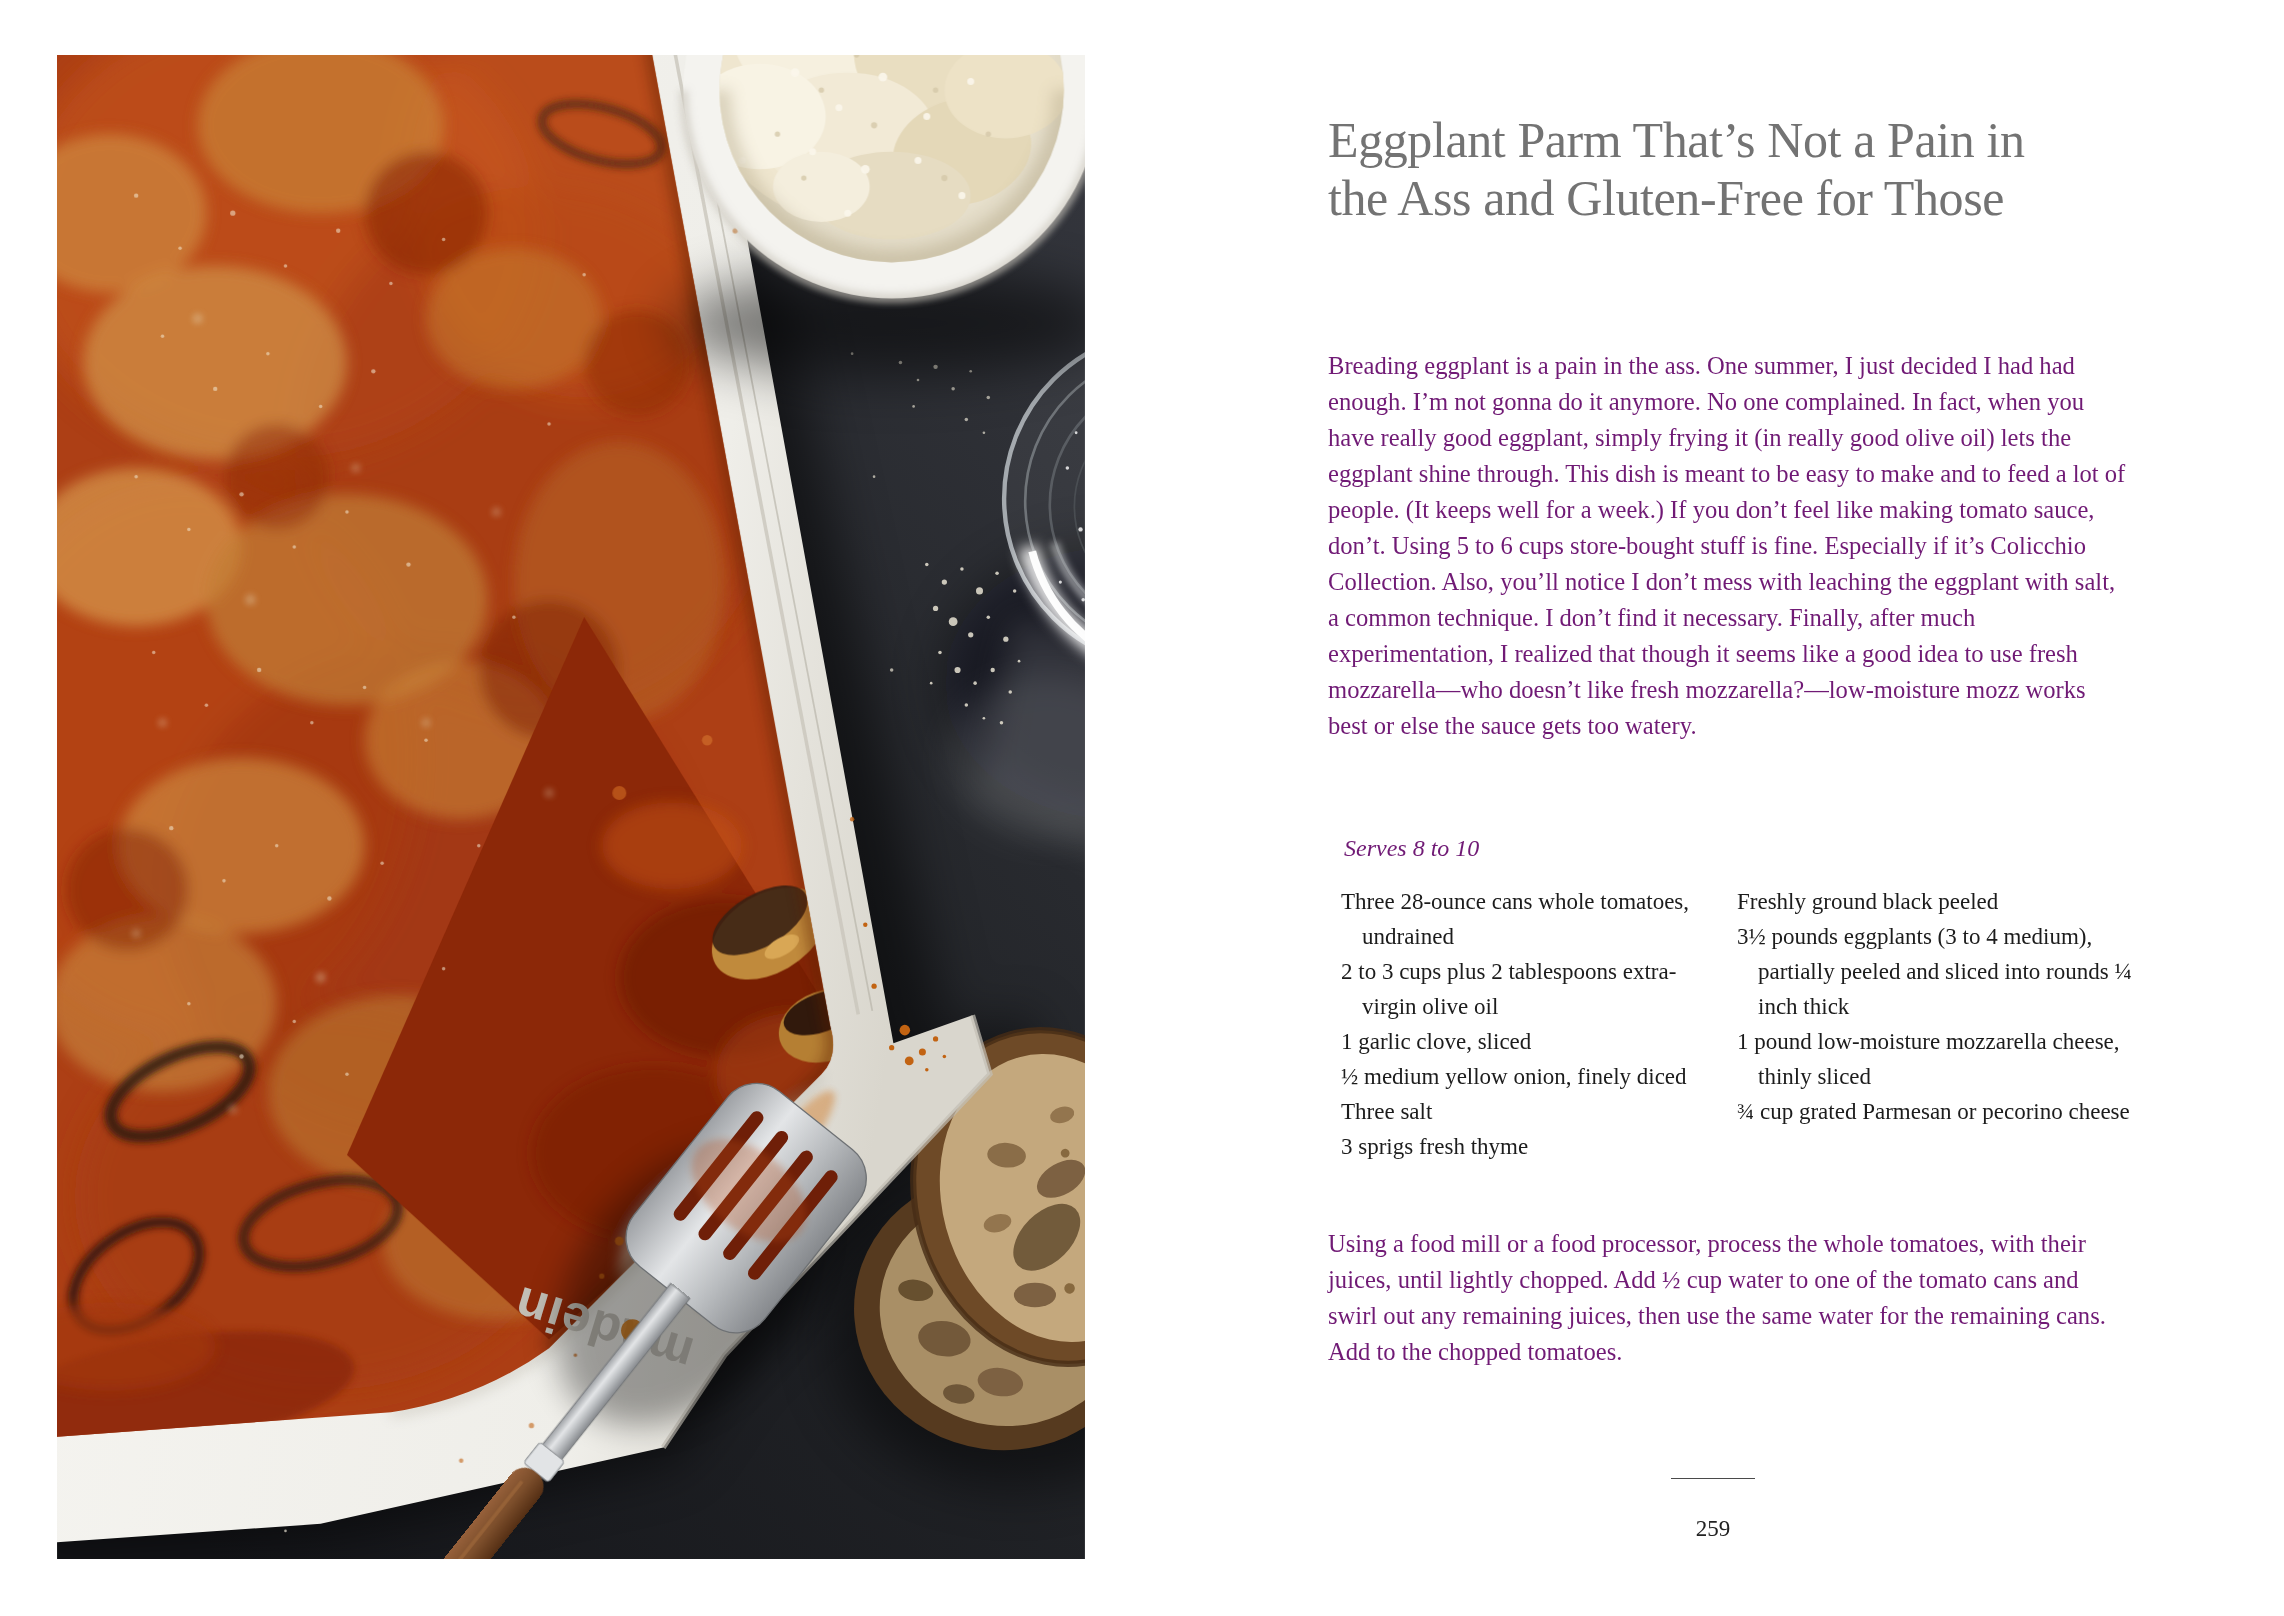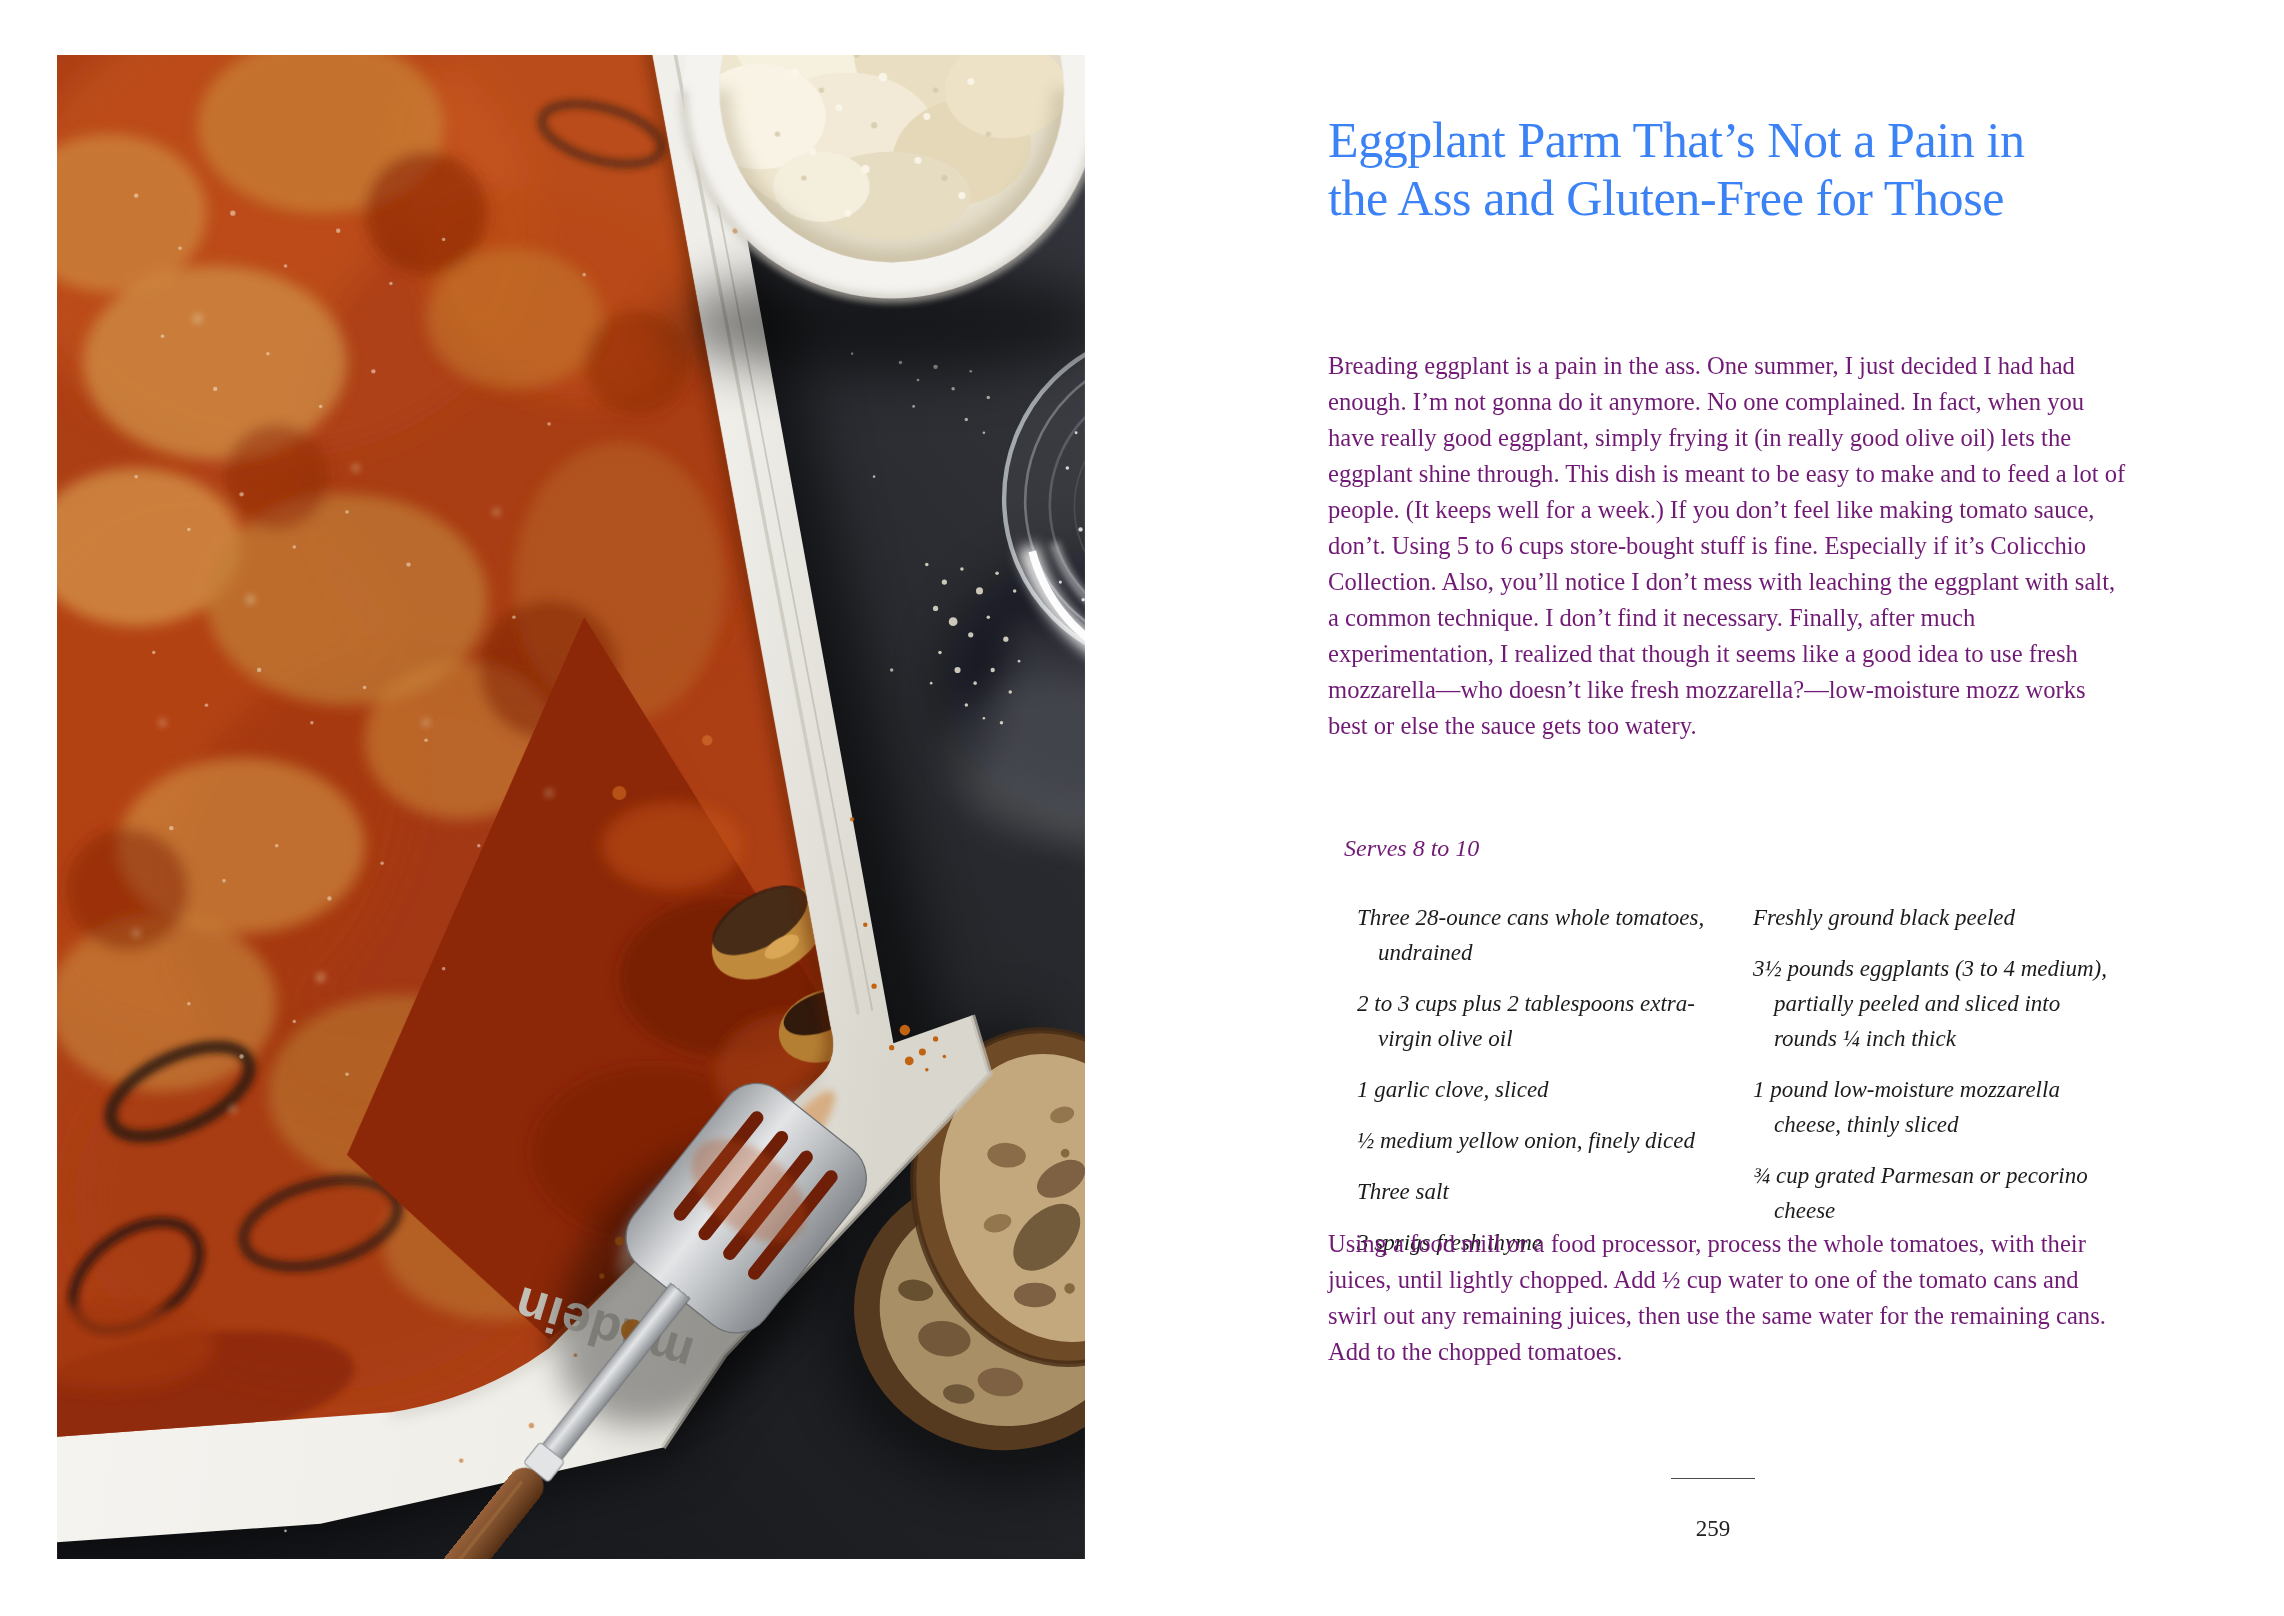--- a/index.html
+++ b/index.html
@@ -1,26 +1,26 @@
 <!DOCTYPE html>
 <html style="font-size:14px"><head>
 <meta charset="utf-8">
 <style>
   html,body{margin:0;padding:0;background:#ffffff;}
   #page{position:relative;width:2284px;height:1616px;background:#ffffff;overflow:hidden;
         font-family:"Liberation Serif", serif;color:#1c1c1c;}
   #photo{position:absolute;left:57px;top:55px;width:1028px;height:1504px;}
   #photo svg{display:block;}
   .col{position:absolute;left:1328px;width:801px;}
-  h1.title{margin:0;font-size:50px;line-height:58px;font-weight:400;color:#3b82f6;letter-spacing:-0.4px;}
+  h1.title{margin:0;font-size:50px;line-height:58px;font-weight:400;color:#737373;letter-spacing:-0.4px;}
   h1.title span{display:block;white-space:nowrap;}
   p.body{margin:0;font-size:24.6px;line-height:36px;color:#701a75;}
   .serves{font-style:italic;font-size:24px;line-height:30px;color:#701a75;}
   ul.ing{list-style:none;margin:0;padding:0;font-size:23px;line-height:35px;}
-  ul.ing li{padding-left:21px;text-indent:-21px;margin:16px;font-style:italic;}
+  ul.ing li{padding-left:21px;text-indent:-21px;margin:0;}
   .divider{position:absolute;left:1671px;top:1478px;width:84px;border-top:1.8px solid #4a4a4a;}
   .pagenum{position:absolute;left:1328px;top:1516px;width:770px;text-align:center;
            font-size:23px;color:#222;}
 </style>
 </head>
 <body>
 
 <div id="page">
 
   <div id="photo">

